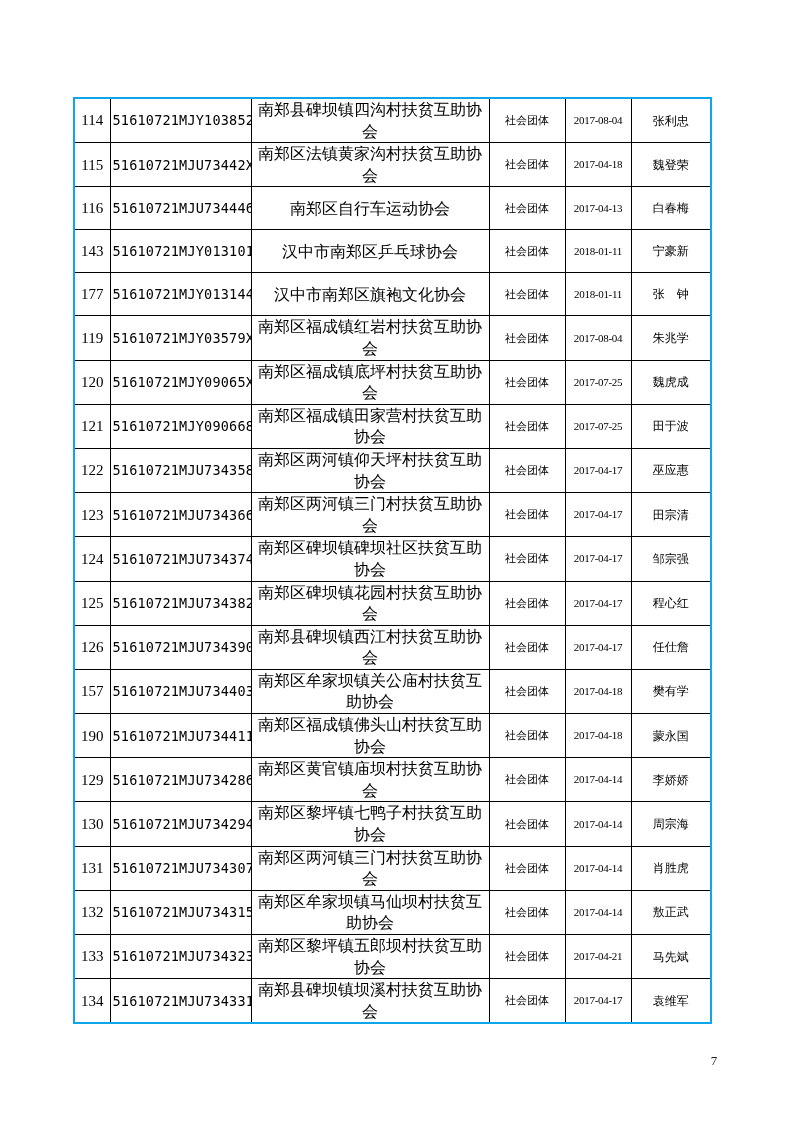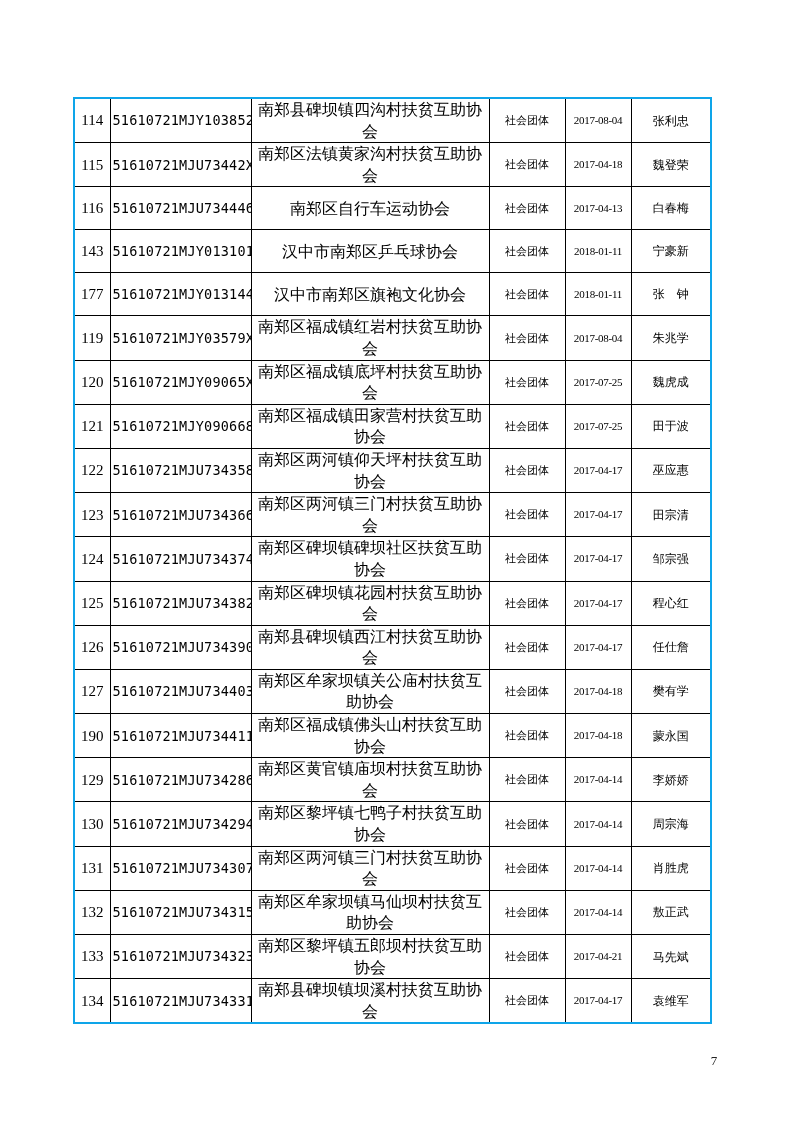--- a/index.html
+++ b/index.html
@@ -169,21 +169,21 @@
   </tr>
         <tr class="registry-row">
     <td class="cell-index">126</td>
     <td class="cell-code">51610721MJU7343901</td>
     <td class="cell-name">南郑县碑坝镇西江村扶贫互助协会</td>
     <td class="cell-type">社会团体</td>
     <td class="cell-date">2017-04-17</td>
     <td class="cell-person">任仕詹</td>
   </tr>
         <tr class="registry-row">
-    <td class="cell-index">127</td>
+    <td class="cell-index">157</td>
     <td class="cell-code">51610721MJU734403N</td>
     <td class="cell-name">南郑区牟家坝镇关公庙村扶贫互助协会</td>
     <td class="cell-type">社会团体</td>
     <td class="cell-date">2017-04-18</td>
     <td class="cell-person">樊有学</td>
   </tr>
         <tr class="registry-row">
     <td class="cell-index">190</td>
     <td class="cell-code">51610721MJU734411H</td>
     <td class="cell-name">南郑区福成镇佛头山村扶贫互助协会</td>

